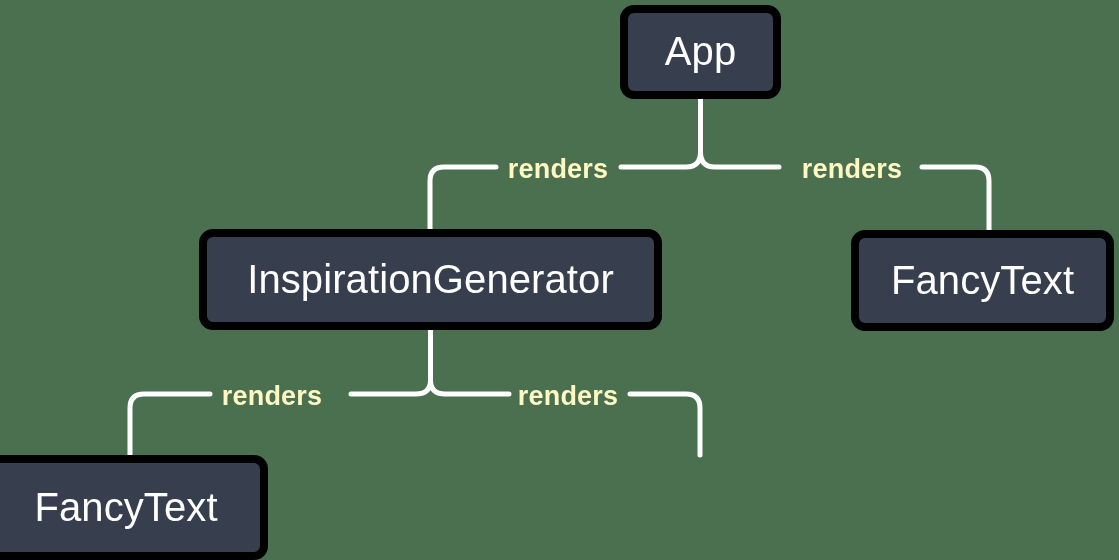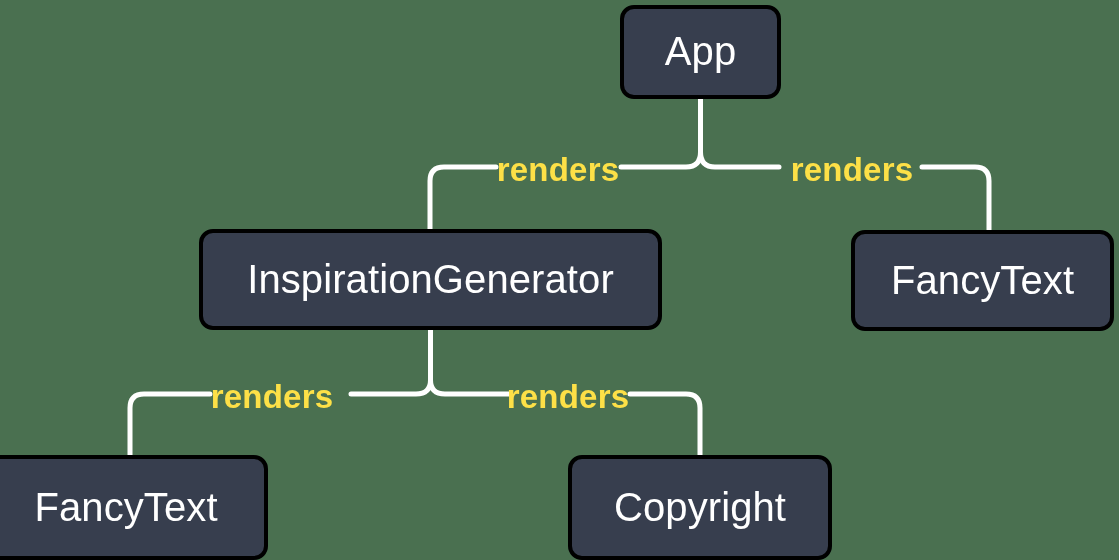--- a/index.html
+++ b/index.html
@@ -23,41 +23,41 @@
     position: absolute;
     left: 0;
     top: 0;
     width: 1119px;
     height: 560px;
   }
   .node {
     position: absolute;
     box-sizing: border-box;
     background: #373e4e;
-    border: 4px solid #000000;
+    border: 8px solid #000000;
     border-radius: 14px;
     display: flex;
     align-items: center;
     justify-content: center;
     color: #ffffff;
     font-size: 40px;
     font-weight: 400;
     letter-spacing: 0.1px;
     white-space: nowrap;
     line-height: 1;
   }
   .node-label {
     display: block;
     padding: 0 4px;
     transform: translateY(-1px);
   }
   .edge-label {
     position: absolute;
-    color: #fde047;
-    font-size: 33px;
+    color: #fef9c3;
+    font-size: 27px;
     font-weight: 600;
     letter-spacing: 0.2px;
     white-space: nowrap;
     line-height: 1;
     transform: translate(-50%, -50%);
     text-align: center;
   }
   
   #node-app        { left: 620px; top: 5px;   width: 161px; height: 94px; }
   #node-inspgen    { left: 199px; top: 229px; width: 463px; height: 101px; }
@@ -101,23 +101,20 @@
   </div>
 
   <div class="node" id="node-fancy-right">
     <span class="node-label">FancyText</span>
   </div>
 
   <div class="node" id="node-fancy-left">
     <span class="node-label">FancyText</span>
   </div>
 
-  <div class="node" id="node-copyright">
-    <span class="node-label">Copyright</span>
-  </div>
 
   <div class="edge-label" id="label-app-inspgen">renders</div>
 
   <div class="edge-label" id="label-app-fancy">renders</div>
 
   <div class="edge-label" id="label-ig-fancy">renders</div>
 
   <div class="edge-label" id="label-ig-copy">renders</div>
 
 </div>

